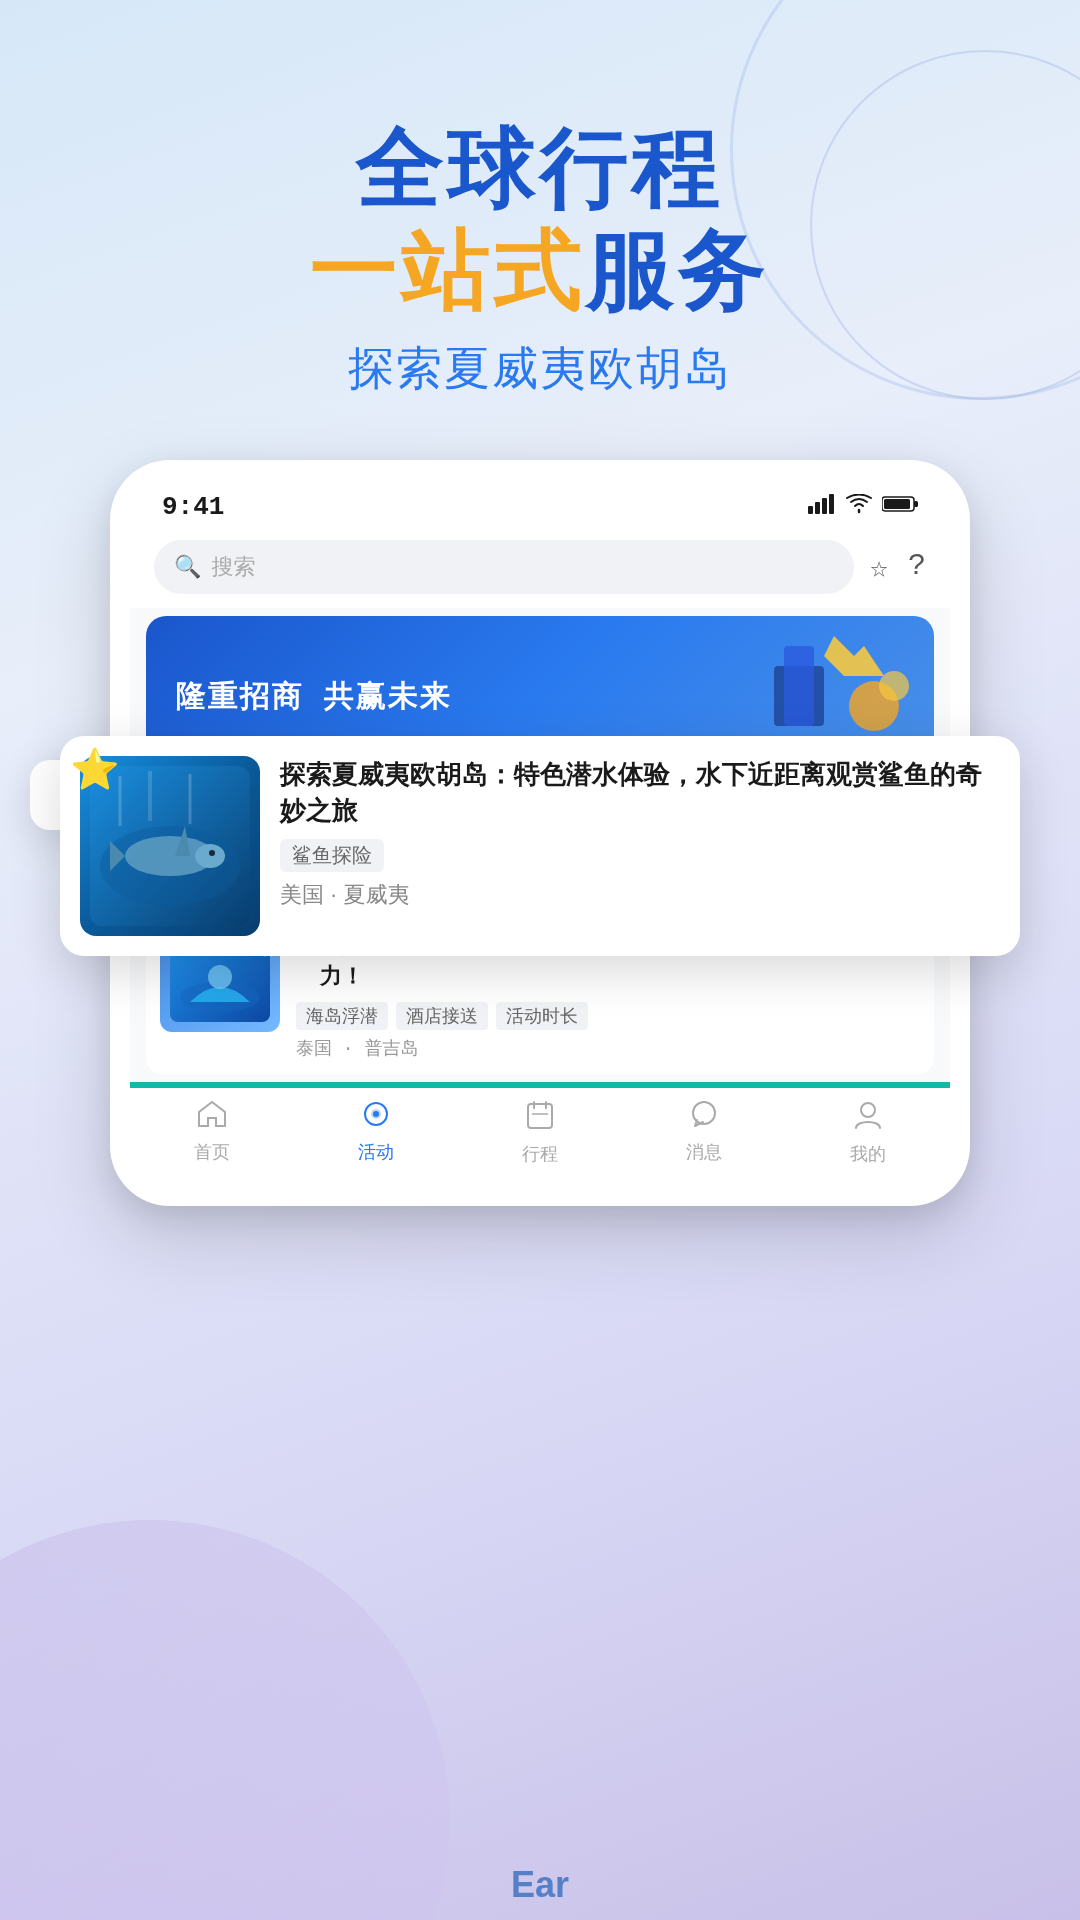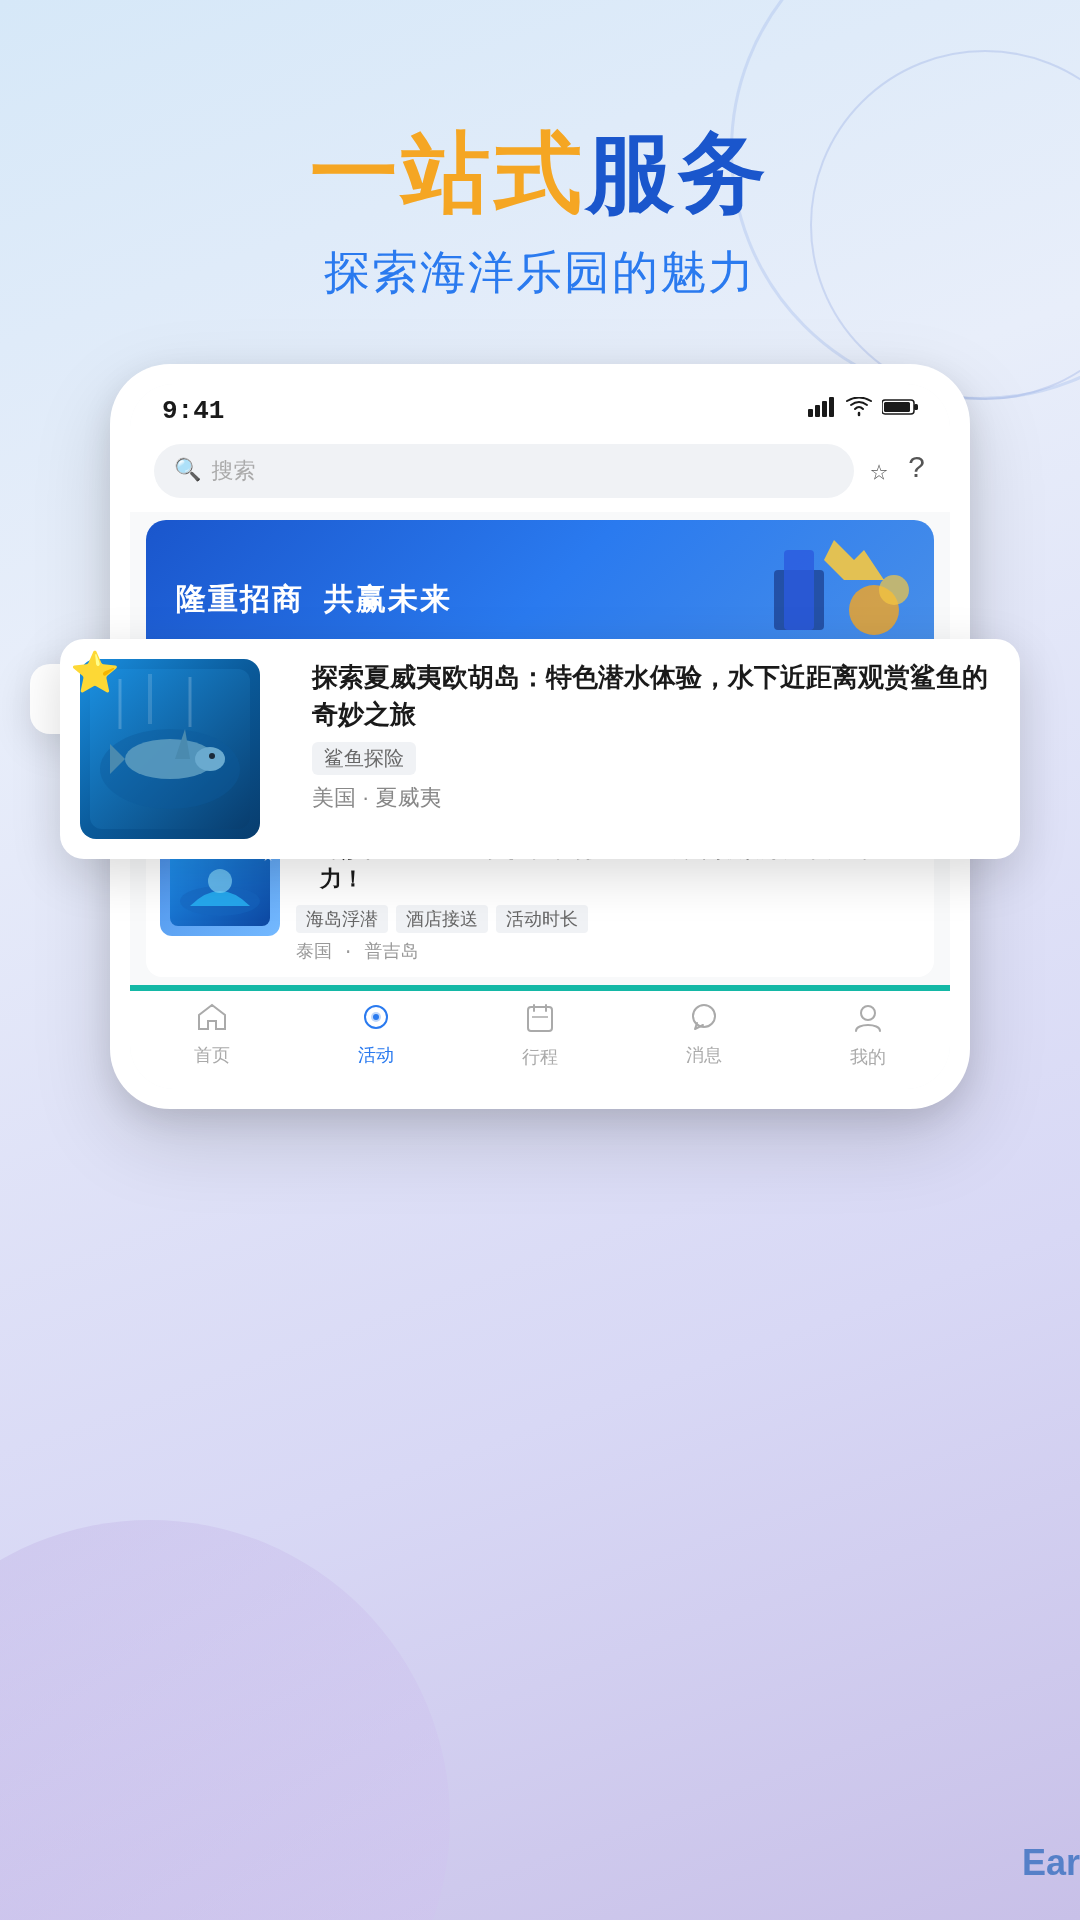--- a/index.html
+++ b/index.html
@@ -375,21 +375,20 @@
       position: relative;
     }
     .featured-star {
       position: absolute;
       top: -10px;
       left: -10px;
       font-size: 40px;
     }
     .featured-content {
       flex: 1;
-      margin-left: 32px;
     }
     .featured-title {
       font-size: 26px;
       font-weight: 700;
       color: #1a1a1a;
       line-height: 1.4;
       margin-bottom: 10px;
     }
     .featured-tag {
       font-size: 20px;
@@ -416,42 +415,43 @@
     }
     .featured-price {
       font-size: 28px;
       font-weight: 700;
       color: #f5830a;
     }
 
     
     .bottom-label {
       position: absolute;
-      bottom: 36px;
+      bottom: 14px;
       left: 0;
       right: 0;
-      text-align: right;
+      text-align: center;
       font-size: 36px;
       font-weight: 700;
       color: #5580c8;
       z-index: 2;
     }
   </style>
 </head>
 <body>
 
 <div class="bg-circle bg-circle-1"></div>
 <div class="bg-circle bg-circle-2"></div>
 <div class="bg-circle bg-circle-bottom"></div>
 
 <div class="hero-section">
+  <div class="hero-title-line1">全球行程</div>
   <div class="hero-title-line2">
     <span class="orange-text">一站式</span><span class="blue-text">服务</span>
   </div>
-  <div class="hero-subtitle">探索海洋乐园的魅力</div>
+  <div class="hero-subtitle">探索夏威夷欧胡岛</div>
 </div>
 
 <div class="phone-mockup-wrapper">
 
   <div class="tooltip-culture">
     <span>🏛</span>
     <span>文化</span>
     <span class="tooltip-nature">🏔</span>
     <span class="tooltip-nature">自然</span>
   </div>

